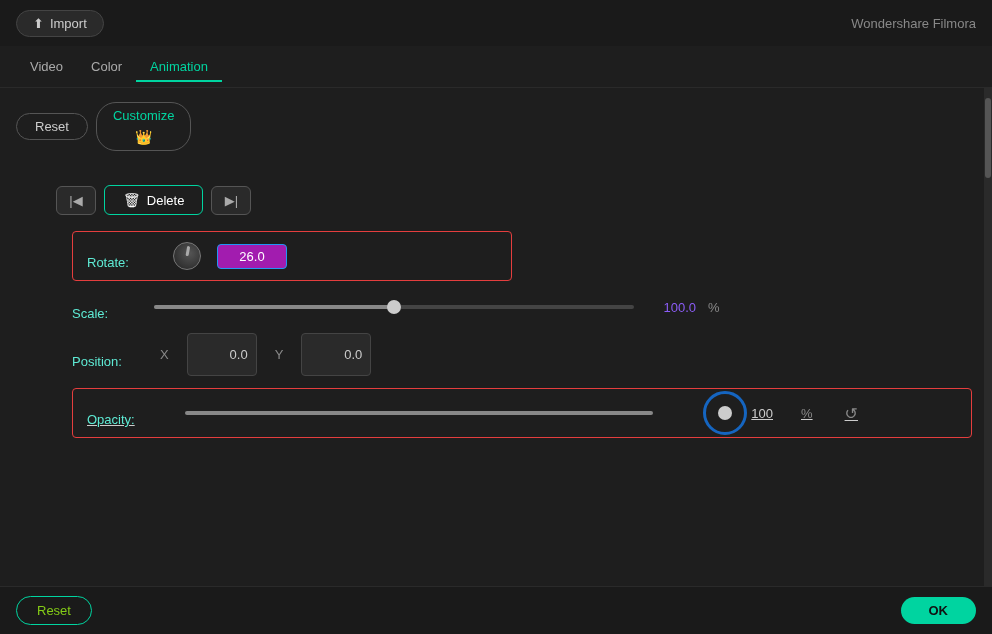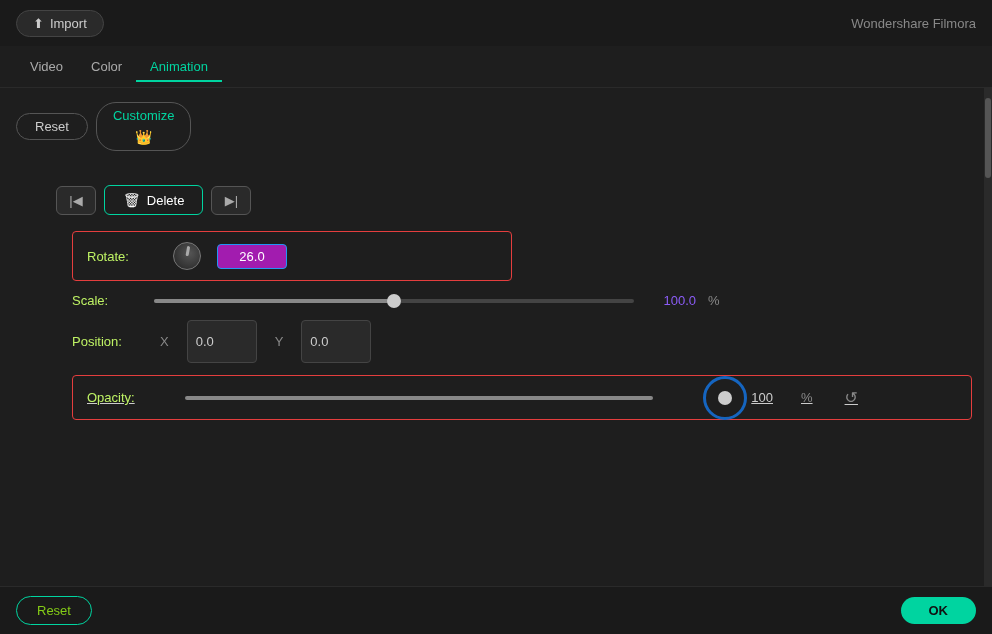--- a/index.html
+++ b/index.html
@@ -167,23 +167,24 @@
       border: 1.5px solid #e53e3e;
       border-radius: 4px;
       padding: 10px 14px;
       display: flex;
       align-items: center;
       gap: 16px;
       width: 440px;
       margin-left: 40px;
     }
     .prop-label {
-      color: #bef264;
+      color: #5eead4;
       min-width: 70px;
       font-size: 13px;
+      margin-top: 13px;
     }
     .dial {
       width: 28px;
       height: 28px;
       border-radius: 50%;
       background: radial-gradient(circle at 60% 40%, #555, #222);
       border: 1px solid #777;
       position: relative;
       flex-shrink: 0;
     }
@@ -265,21 +266,21 @@
       font-size: 13px;
     }
     .coord-input {
       background: #2a2a2a;
       border: 1px solid #444;
       border-radius: 4px;
       color: #ccc;
       padding: 13px 8px;
       font-size: 13px;
       width: 70px;
-      text-align: left;
+      text-align: right;
     }
 
     
     .opacity-row-wrapper {
       border: 1.5px solid #e53e3e;
       border-radius: 4px;
       padding: 10px 14px;
       display: flex;
       align-items: center;
       gap: 28px;

